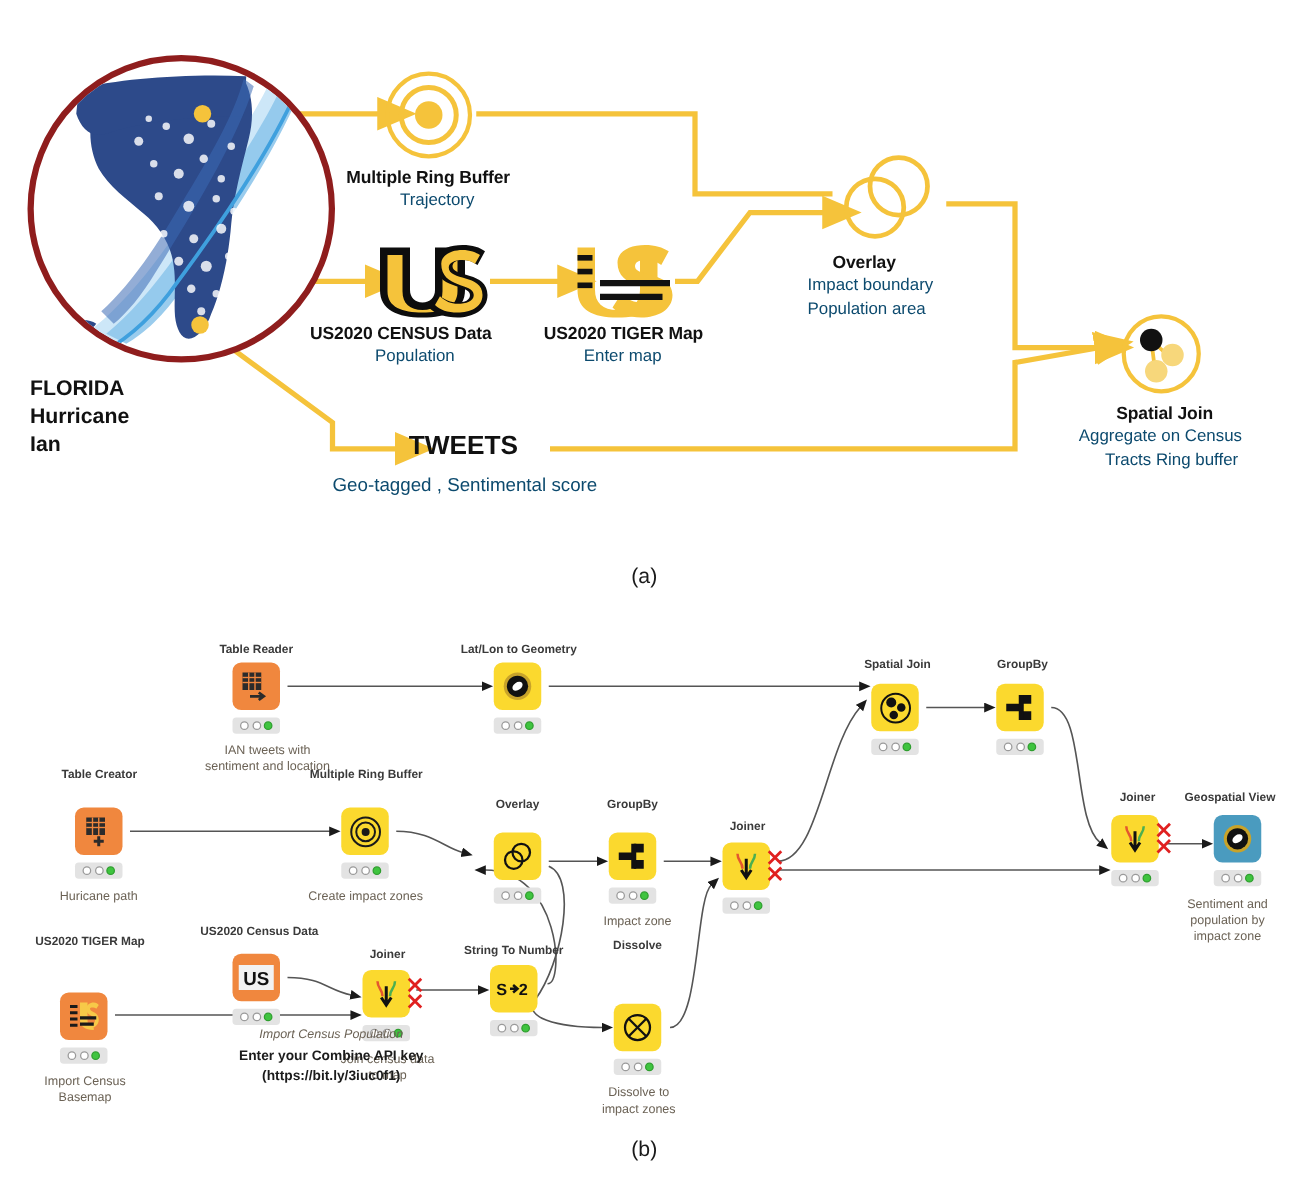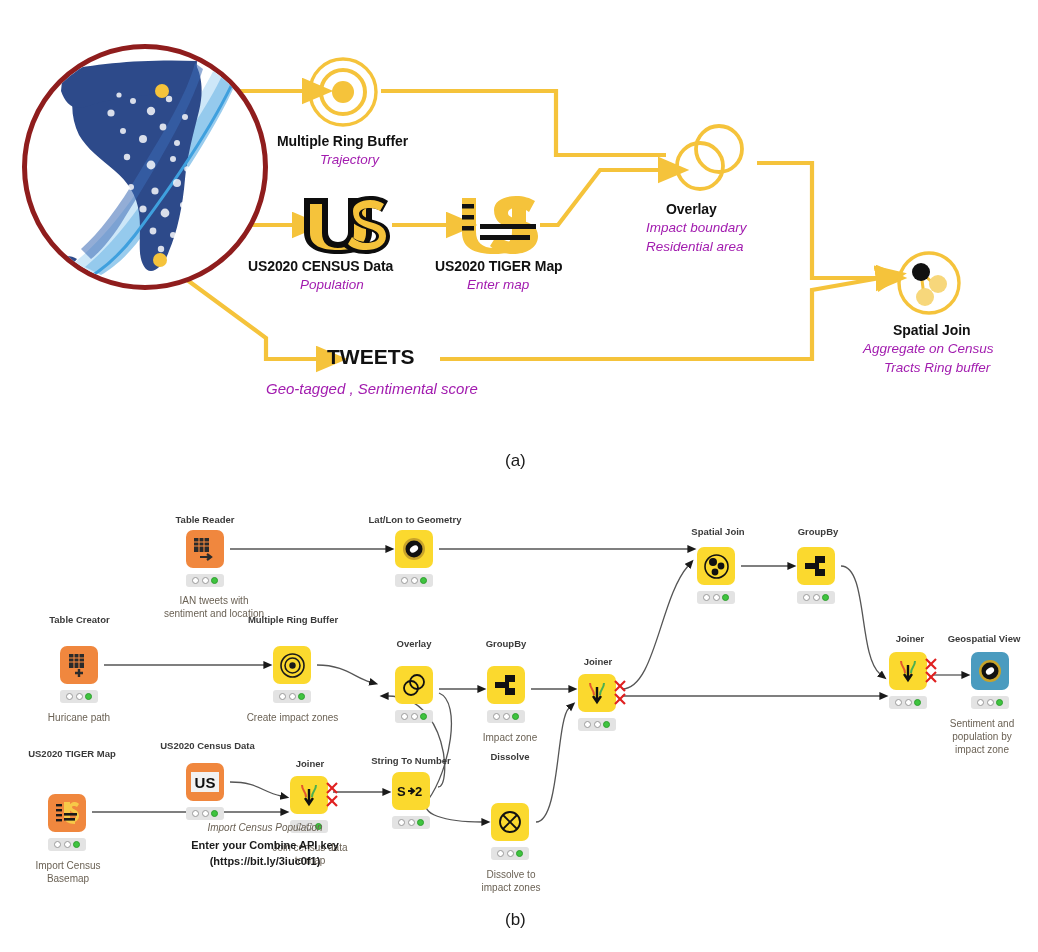--- a/index.html
+++ b/index.html
@@ -26,22 +26,21 @@
   .a-label-bold {
     position: absolute;
     font-weight: bold;
     color: #111111;
     font-size: 14px;
     letter-spacing: -0.1px;
     white-space: nowrap;
   }
   .a-label-italic {
     position: absolute;
-    font-style: italic;
-    color: #a21caf;
+    color: #0c4a6e;
     font-size: 13.5px;
     white-space: nowrap;
   }
 
   
   #fl-circle {
     position: absolute;
     left: 22px; top: 44px;
     width: 246px; height: 246px;
     border-radius: 50%;
@@ -200,20 +199,25 @@
             <circle cx="160" cy="120" r="2.8"></circle>
         </g>
       </svg>
     </div>
 
     <svg class="abs" style="left:130px;top:70px;" width="140" height="210">
       <circle cx="32" cy="21" r="7" fill="#F5C33B"></circle>
       <circle cx="30" cy="190" r="7" fill="#F5C33B"></circle>
     </svg>
 
+    <div id="fl-title">
+      <div>FLORIDA</div>
+      <div>Hurricane</div>
+      <div>Ian</div>
+    </div>
 
     <svg class="abs" style="left:307px;top:56px;" width="72" height="72">
       <circle cx="36" cy="36" r="33" fill="none" stroke="#F5C33B" stroke-width="3.4"></circle>
       <circle cx="36" cy="36" r="22" fill="none" stroke="#F5C33B" stroke-width="4"></circle>
       <circle cx="36" cy="36" r="11" fill="#F5C33B"></circle>
     </svg>
     <div class="a-label-bold" style="left:277px;top:133px;">Multiple Ring Buffer</div>
     <div class="a-label-italic" style="left:320px;top:152px;">Trajectory</div>
 
     <svg class="abs" style="left:298px;top:196px;" width="92" height="58">
@@ -256,21 +260,21 @@
     </svg>
     <div class="a-label-bold" style="left:435px;top:258px;">US2020 TIGER Map</div>
     <div class="a-label-italic" style="left:467px;top:277px;">Enter map</div>
 
     <svg class="abs" style="left:663px;top:122px;" width="96" height="76">
       <circle cx="56" cy="27" r="23" fill="none" stroke="#F5C33B" stroke-width="3.8"></circle>
       <circle cx="37" cy="44" r="23" fill="none" stroke="#F5C33B" stroke-width="3.8"></circle>
     </svg>
     <div class="a-label-bold" style="left:666px;top:201px;">Overlay</div>
     <div class="a-label-italic" style="left:646px;top:220px;">Impact boundary</div>
-    <div class="a-label-italic" style="left:646px;top:239px;">Residential area</div>
+    <div class="a-label-italic" style="left:646px;top:239px;">Population area</div>
 
     <div class="abs" style="left:327px;top:345px;font-size:21px;font-weight:bold;color:#111;">TWEETS</div>
     <div class="a-label-italic" style="left:266px;top:380px;font-size:15px;">Geo-tagged , Sentimental score</div>
 
     <svg class="abs" style="left:896px;top:250px;" width="66" height="66">
       <circle cx="33" cy="33" r="30" fill="none" stroke="#F5C33B" stroke-width="3.4"></circle>
       <path d="M25,22 L40,36 M25,22 L28,46" stroke="#F5C33B" stroke-width="3" fill="none"></path>
       <circle cx="25" cy="22" r="9" fill="#111111"></circle>
       <circle cx="42" cy="34" r="9" fill="#F7D77B"></circle>
       <circle cx="29" cy="47" r="9" fill="#F7D77B"></circle>

